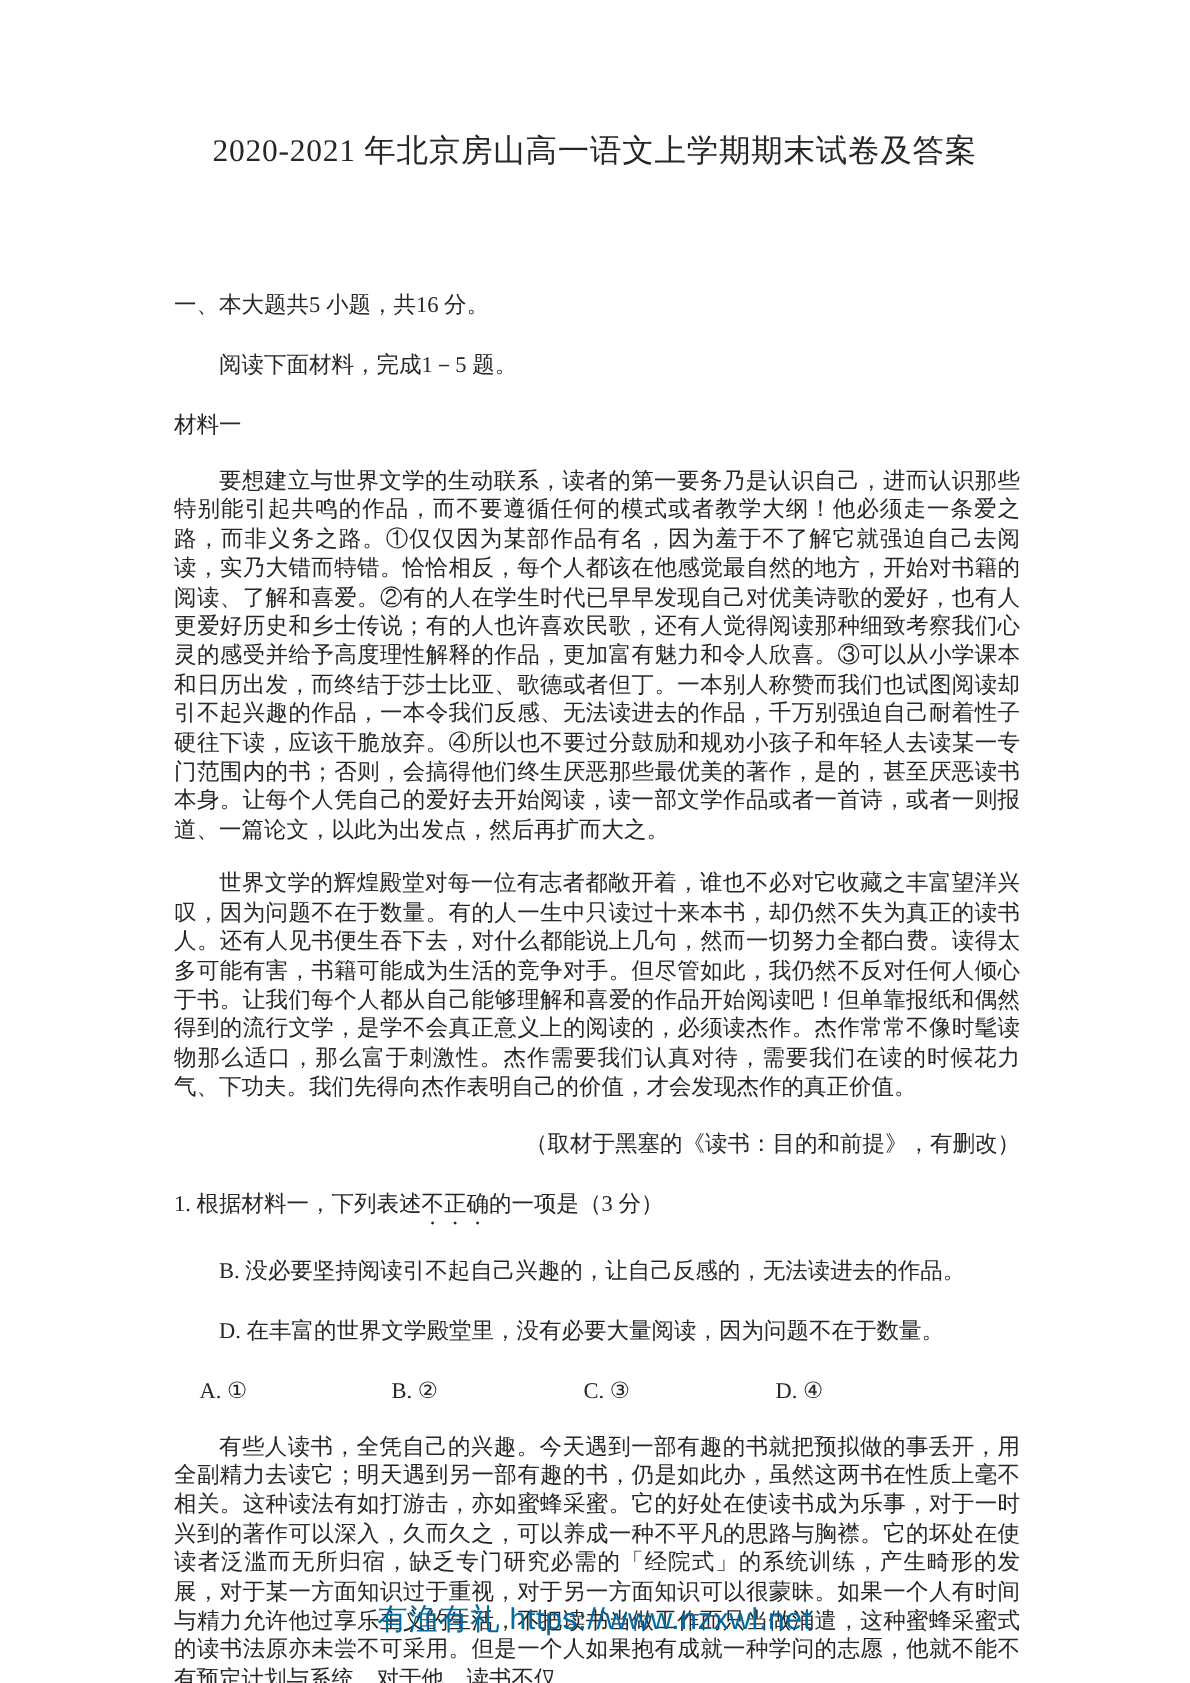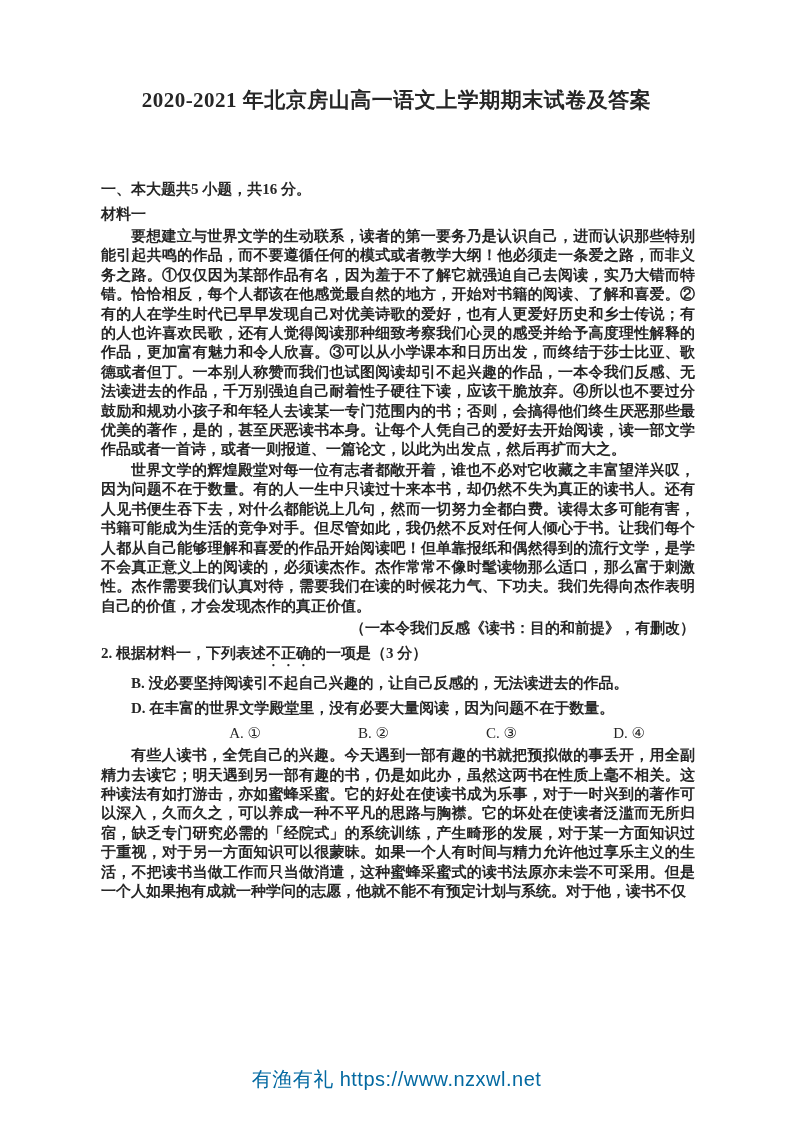--- a/index.html
+++ b/index.html
@@ -7,46 +7,45 @@
     width: 793px; height: 1122px;
     background: #ffffff;
     position: relative;
     overflow: hidden;
     font-family: "Liberation Serif", "DejaVu Serif", serif;
     color: #262626;
   }
   .title {
     position: absolute; top: 86px; left: 0; width: 100%;
     text-align: center;
-    font-size: 21px; font-weight: bold; letter-spacing: 0.5px;
+    font-size: 21px; font-weight: normal; letter-spacing: 0.5px;
     margin: 0;
   }
   .content {
     position: absolute; top: 176px; left: 100px; width: 596px;
     font-size: 15px;
   }
-  .content p { margin: 1px; font-weight: bold; }
+  .content p { margin: 16px; }
   .line { line-height: 24px; }
   .indent { text-indent: 2em; }
   .center { }
   .para {
     line-height: 19.4px;
     text-align: justify;
     text-indent: 2em;
     margin: 2px 0 2px 0;
   }
   .source { line-height: 23px; text-align: right; }
   .q { line-height: 24px; }
   .option { line-height: 24px; text-indent: 2em; }
   .q2-options {
     display: grid;
     grid-template-columns: repeat(4, 128px);
     margin-left: 2.2em;
     line-height: 24px;
-    text-align: right;
   }
   .emph {
     -webkit-text-emphasis: filled dot;
     text-emphasis: filled dot;
     -webkit-text-emphasis-position: under;
     text-emphasis-position: under right;
   }
   .footer {
     position: absolute; top: 1066px; left: 0; width: 100%;
     text-align: center;
@@ -57,29 +56,30 @@
   }
 </style>
 </head>
 <body>
 
 <h1 class="title">2020-2021 年北京房山高一语文上学期期末试卷及答案</h1>
 
 <div class="content">
 
   <p class="line">一、本大题共5 小题，共16 分。</p>
+  <p class="line indent">阅读下面材料，完成1－5 题。</p>
 
   <p class="line center">材料一</p>
 
   <p class="para">要想建立与世界文学的生动联系，读者的第一要务乃是认识自己，进而认识那些特别能引起共鸣的作品，而不要遵循任何的模式或者教学大纲！他必须走一条爱之路，而非义务之路。①仅仅因为某部作品有名，因为羞于不了解它就强迫自己去阅读，实乃大错而特错。恰恰相反，每个人都该在他感觉最自然的地方，开始对书籍的阅读、了解和喜爱。②有的人在学生时代已早早发现自己对优美诗歌的爱好，也有人更爱好历史和乡士传说；有的人也许喜欢民歌，还有人觉得阅读那种细致考察我们心灵的感受并给予高度理性解释的作品，更加富有魅力和令人欣喜。③可以从小学课本和日历出发，而终结于莎士比亚、歌德或者但丁。一本别人称赞而我们也试图阅读却引不起兴趣的作品，一本令我们反感、无法读进去的作品，千万别强迫自己耐着性子硬往下读，应该干脆放弃。④所以也不要过分鼓励和规劝小孩子和年轻人去读某一专门范围内的书；否则，会搞得他们终生厌恶那些最优美的著作，是的，甚至厌恶读书本身。让每个人凭自己的爱好去开始阅读，读一部文学作品或者一首诗，或者一则报道、一篇论文，以此为出发点，然后再扩而大之。</p>
   <p class="para">世界文学的辉煌殿堂对每一位有志者都敞开着，谁也不必对它收藏之丰富望洋兴叹，因为问题不在于数量。有的人一生中只读过十来本书，却仍然不失为真正的读书人。还有人见书便生吞下去，对什么都能说上几句，然而一切努力全都白费。读得太多可能有害，书籍可能成为生活的竞争对手。但尽管如此，我仍然不反对任何人倾心于书。让我们每个人都从自己能够理解和喜爱的作品开始阅读吧！但单靠报纸和偶然得到的流行文学，是学不会真正意义上的阅读的，必须读杰作。杰作常常不像时髦读物那么适口，那么富于刺激性。杰作需要我们认真对待，需要我们在读的时候花力气、下功夫。我们先得向杰作表明自己的价值，才会发现杰作的真正价值。</p>
 
-  <p class="source">（一本令我们反感《读书：目的和前提》，有删改）</p>
+  <p class="source">（取材于黑塞的《读书：目的和前提》，有删改）</p>
 
-  <p class="q"><span>2. 根据材料一，下列表述</span><span class="emph">不正确</span><span>的一项是（3 分）</span></p>
+  <p class="q"><span>1. 根据材料一，下列表述</span><span class="emph">不正确</span><span>的一项是（3 分）</span></p>
 
   <p class="option">B. 没必要坚持阅读引不起自己兴趣的，让自己反感的，无法读进去的作品。</p>
   <p class="option">D. 在丰富的世界文学殿堂里，没有必要大量阅读，因为问题不在于数量。</p>
 
 
   <div class="q2-options">
     <span>A. ①</span>
     <span>B. ②</span>
     <span>C. ③</span>
     <span>D. ④</span>

